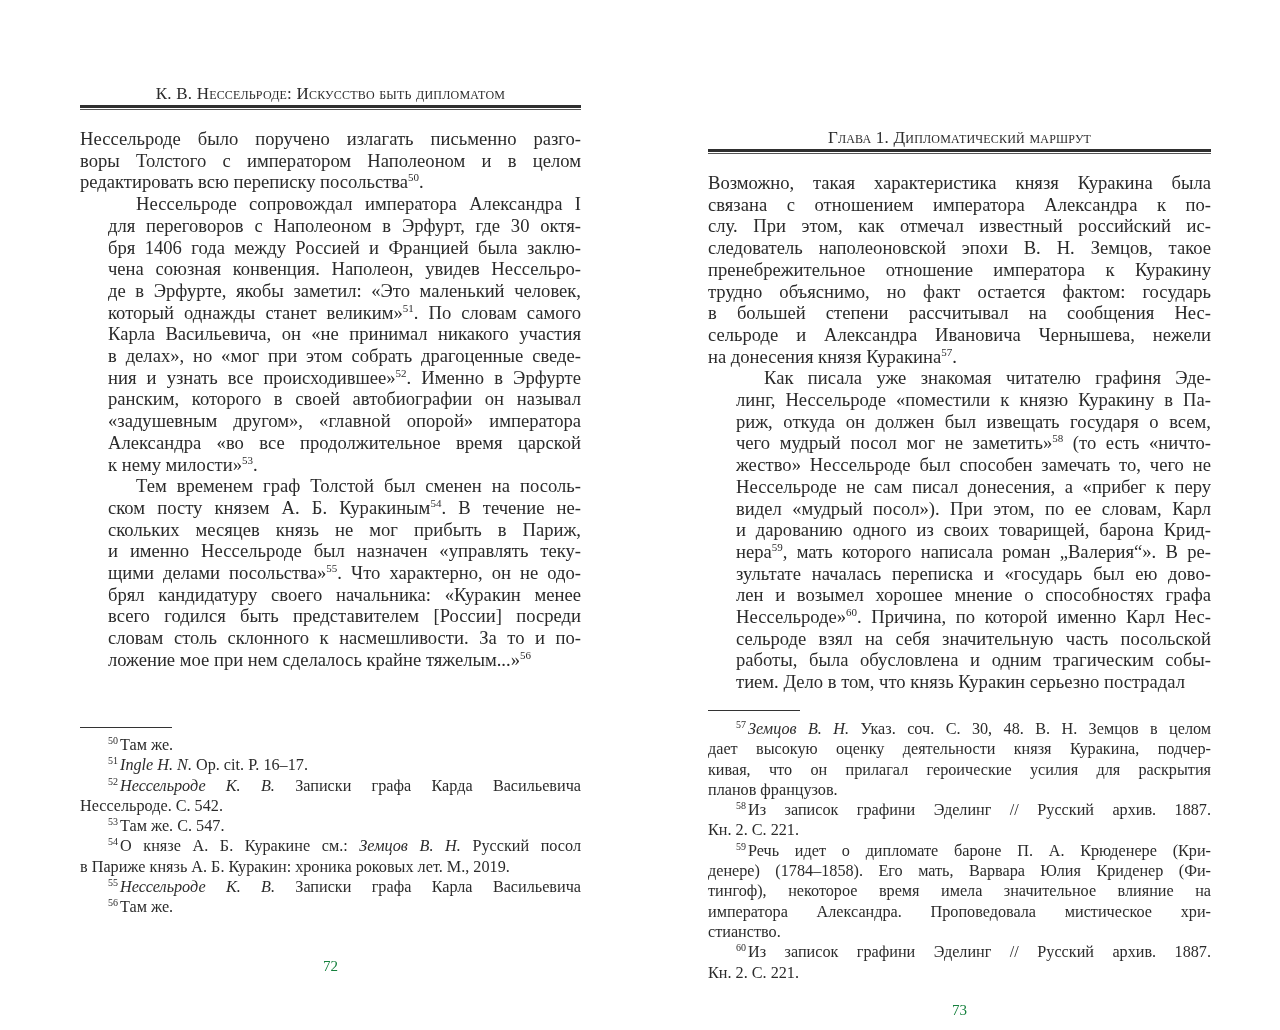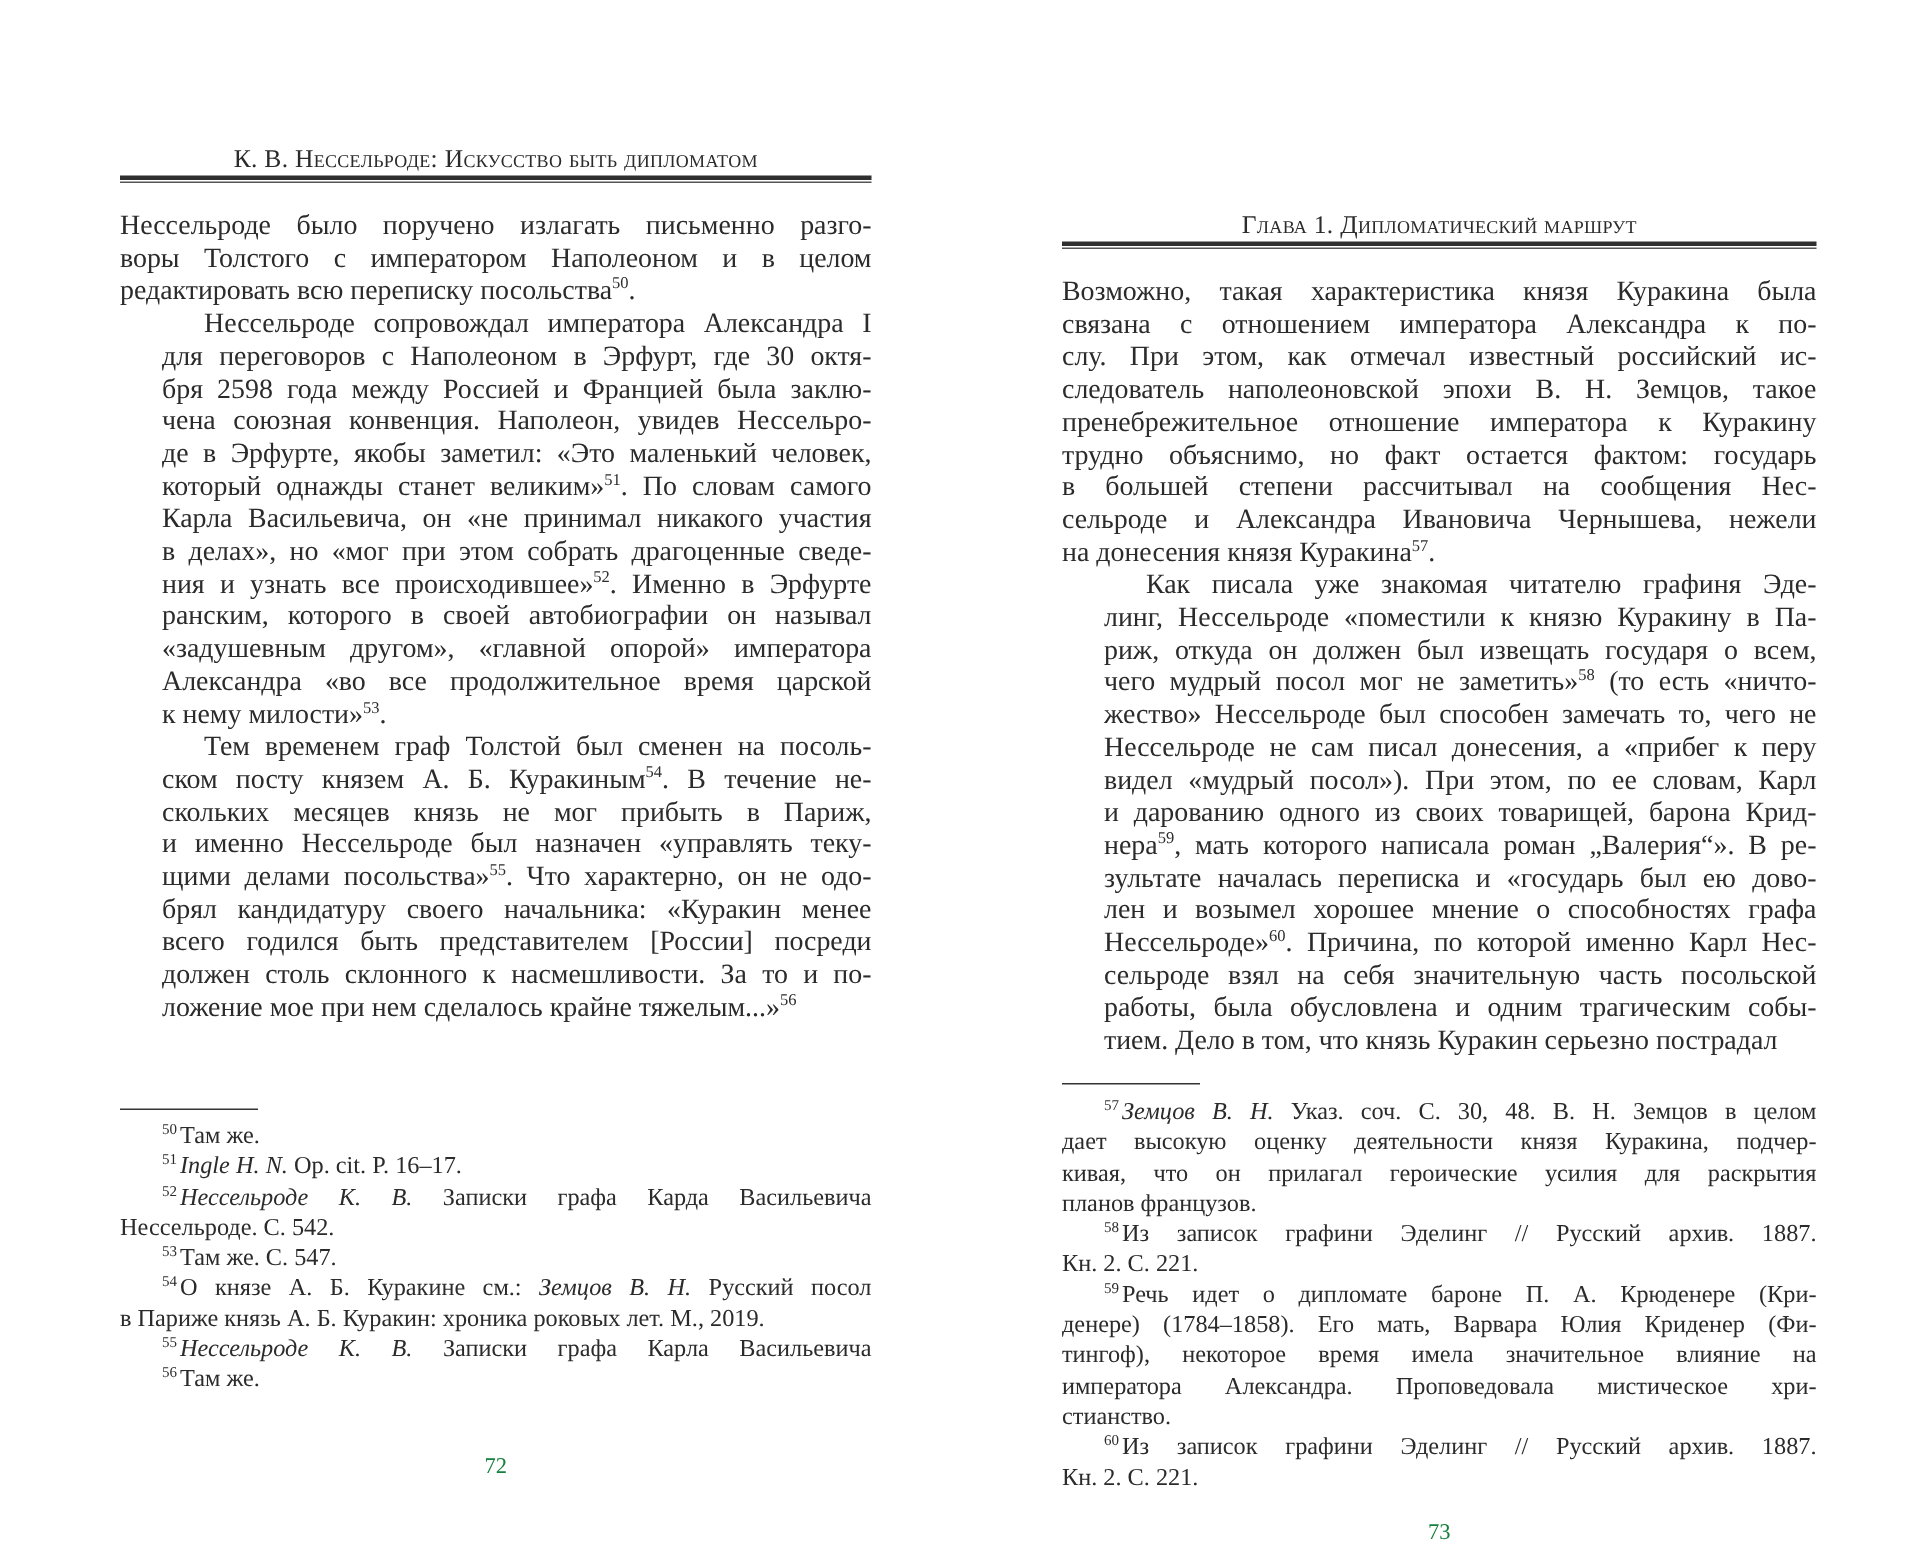--- a/index.html
+++ b/index.html
@@ -2,21 +2,21 @@
 <html><head>
 <meta charset="utf-8">
 <style>
   html, body { margin: 0; padding: 0; }
   body {
     width: 1280px; height: 1030px; background: #ffffff;
     position: relative; overflow: hidden;
     font-family: "Liberation Serif", "DejaVu Serif", serif;
     color: #2b2b2b;
   }
-  .page { position: absolute; top: 12px; height: 740px; }
+  .page { position: absolute; top: 0; height: 740px; }
   .page.left { left: 80px; width: 501px; }
   .page.right { left: 708px; width: 503px; margin-top: 44px; }
 
   .running-head {
     position: absolute; top: 84px; left: 0; right: 0;
     text-align: center; font-size: 17px; letter-spacing: 0.2px;
     font-variant: small-caps; color: #2b2b2b; line-height: 20px;
   }
   .head-rule {
     position: absolute; top: 105px; left: 0; right: 0; height: 6px;
@@ -63,41 +63,41 @@
     </div>
   <div class="body-text">
       <p class="">
         <span class="line">Нессельроде было поручено излагать письменно разго-</span>
         <span class="line">воры Толстого с императором Наполеоном и в целом</span>
         <span class="line last">редактировать всю переписку посольства<sup>50</sup>.</span>
       </p>
       <p class="indent">
         <span class="line" style="padding-left: 28px;">Нессельроде сопровождал императора Александра I</span>
         <span class="line">для переговоров с Наполеоном в Эрфурт, где 30 октя-</span>
-        <span class="line">бря 2598 года между Россией и Францией была заклю-</span>
+        <span class="line">бря 1406 года между Россией и Францией была заклю-</span>
         <span class="line">чена союзная конвенция. Наполеон, увидев Нессельро-</span>
         <span class="line">де в Эрфурте, якобы заметил: «Это маленький человек,</span>
         <span class="line">который однажды станет великим»<sup>51</sup>. По словам самого</span>
         <span class="line">Карла Васильевича, он «не принимал никакого участия</span>
         <span class="line">в делах», но «мог при этом собрать драгоценные сведе-</span>
         <span class="line">ния и узнать все происходившее»<sup>52</sup>. Именно в Эрфурте</span>
         <span class="line">ранским, которого в своей автобиографии он называл</span>
         <span class="line">«задушевным другом», «главной опорой» императора</span>
         <span class="line">Александра «во все продолжительное время царской</span>
         <span class="line last">к нему милости»<sup>53</sup>.</span>
       </p>
       <p class="indent">
         <span class="line" style="padding-left: 28px;">Тем временем граф Толстой был сменен на посоль-</span>
         <span class="line">ском посту князем А. Б. Куракиным<sup>54</sup>. В течение не-</span>
         <span class="line">скольких месяцев князь не мог прибыть в Париж,</span>
         <span class="line">и именно Нессельроде был назначен «управлять теку-</span>
         <span class="line">щими делами посольства»<sup>55</sup>. Что характерно, он не одо-</span>
         <span class="line">брял кандидатуру своего начальника: «Куракин менее</span>
         <span class="line">всего годился быть представителем [России] посреди</span>
-        <span class="line">должен столь склонного к насмешливости. За то и по-</span>
+        <span class="line">словам столь склонного к насмешливости. За то и по-</span>
         <span class="line last">ложение мое при нем сделалось крайне тяжелым...»<sup>56</sup></span>
       </p>
     </div>
   <div class="fn-rule" style="top:727px;"></div>
   <div class="footnotes" style="top:735px;">
       <div class="fn">
         <span class="line first last"><sup>50</sup>Там же.</span>
       </div>
       <div class="fn">
         <span class="line first last"><sup>51</sup><i>Ingle H. N.</i> Op. cit. P. 16–17.</span>

